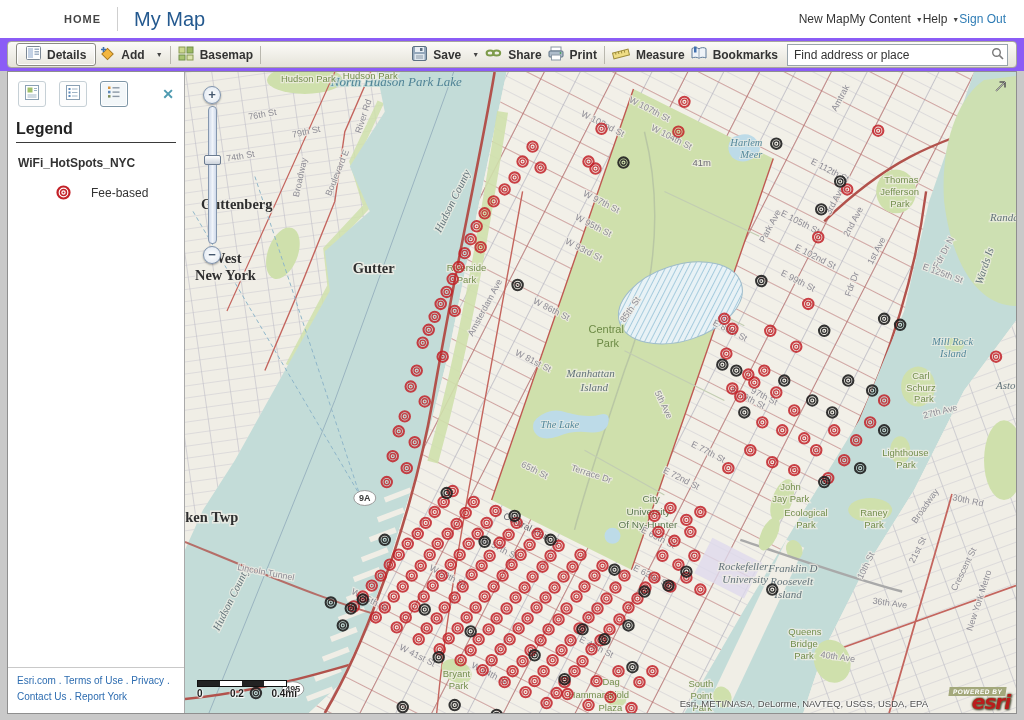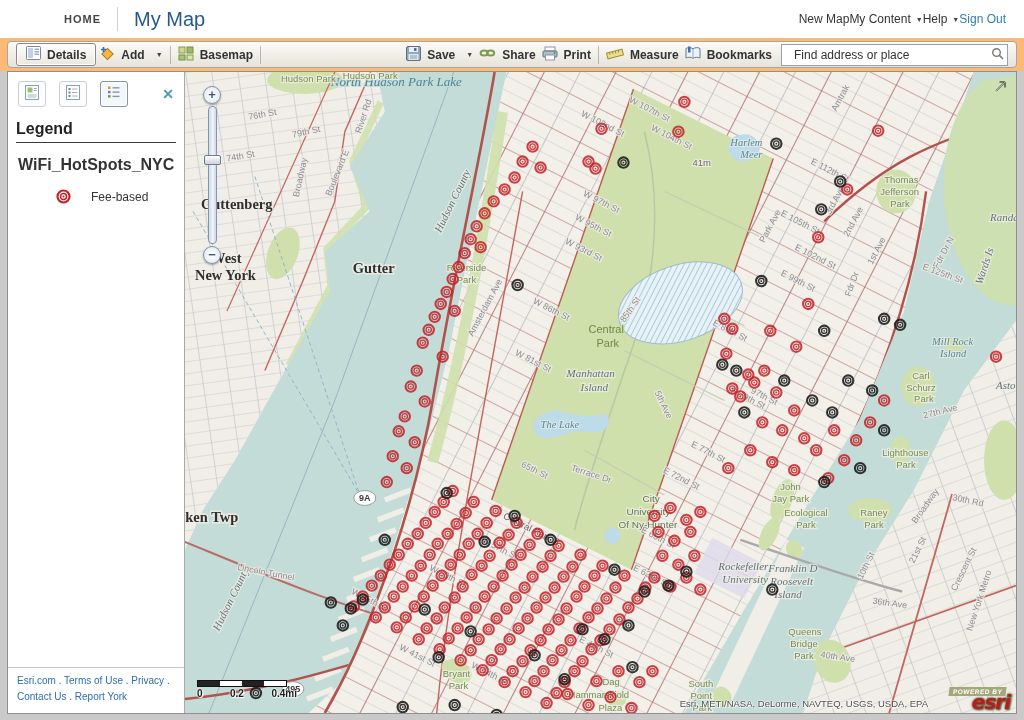--- a/index.html
+++ b/index.html
@@ -8,39 +8,39 @@
   
   .header{height:38px;background:#fff;display:flex;align-items:center;position:relative;z-index:10}
   .home{font-size:11px;font-weight:bold;letter-spacing:1px;color:#454545;margin-left:64px;cursor:pointer}
   .hsep{width:1px;height:24px;background:#cfcfcf;margin:0 16px}
   .title{font-size:20px;color:#24598f}
   .hnav{margin-left:auto;display:flex;align-items:center;margin-right:18px;font-size:12px;color:#333}
   .hnav>span{cursor:pointer;display:flex;align-items:center}
   .caret{font-size:7px;margin-left:5px;color:#444}
   .signout{color:#2e7cb5}
   
-  .toolbar-row{background:#fdba74;padding:3px 7px;position:relative;z-index:9}
+  .toolbar-row{background:#8b5cf6;padding:3px 7px;position:relative;z-index:9}
   .toolbar{height:27px;border:1px solid #a8a69e;border-radius:4px;background:linear-gradient(#fcfbf8,#e5e3d9);
            display:flex;align-items:center;padding:0 8px;font-size:12px;font-weight:bold;color:#333;box-sizing:border-box}
   .tbtn{display:flex;align-items:center;gap:6px;padding:2px 3px;cursor:pointer;white-space:nowrap}
   .details-btn{border:1px solid #8b8b84;border-radius:3px;background:linear-gradient(#ffffff,#e9e7df);padding:2px 9px;box-shadow:0 0 0 1px #fff inset}
   .tsep{width:1px;height:18px;background:#b9b7ae;margin:0 4px}
   .tspacer{flex:1}
-  .search-box{margin-left:6px;width:212px;height:20px;border:1px solid #98a4ab;background:#fff;display:flex;align-items:center;padding:0 3px 0 10px}
+  .search-box{margin-left:6px;width:212px;height:20px;border:1px solid #98a4ab;background:#fff;display:flex;align-items:center;padding:0 3px 0 4px}
   .search-box input{border:none;outline:none;flex:1;font-size:12px;color:#222;font-family:"Liberation Sans",sans-serif;background:transparent}
   .search-box input::placeholder{color:#333;opacity:1}
   
   .content{position:absolute;top:71px;left:7px;right:7px;bottom:6px;border:1px solid #8f8f8f;display:flex;background:#fff}
   .panel{width:176px;border-right:1px solid #a9a9a9;display:flex;flex-direction:column;background:#fff;flex:none}
   .panel-tabs{display:flex;align-items:center;gap:13px;padding:9px 10px 6px}
   .ptab{width:26px;height:24px;border:1px solid #c6d0d6;border-radius:3px;display:flex;align-items:center;justify-content:center;background:#fdfdfd;cursor:pointer}
   .ptab.active{border:1px solid #7e96a6;background:#f3f7f9;box-shadow:0 0 0 1px #fff inset}
   .panel-close{margin-left:auto;color:#4e9ab0;font-weight:bold;font-size:14px;cursor:pointer;line-height:1}
   .legend-head{font-size:16px;font-weight:bold;color:#222;margin:3px 8px 0;padding:4px 0 4px;border-bottom:1px solid #3a3a3a}
-  .layer-name{font-size:16px;font-weight:bold;color:#333;padding:13px 10px 8px}
+  .layer-name{font-size:12px;font-weight:bold;color:#333;padding:13px 10px 8px}
   .legend-item{display:flex;align-items:center;gap:20px;padding:7px 0 7px 48px;font-size:12px;color:#333}
   .legend-item svg{flex:none}
   .panel-footer{margin-top:auto;border-top:1px solid #c9c9c9;padding:5px 9px 9px;font-size:10px;line-height:1.55;color:#2d6cb0}
   .panel-footer a{color:#2d6cb0;text-decoration:none;cursor:pointer}
   
   .map{flex:1;position:relative;overflow:hidden;background:#f0eee6}
   .mapsvg{position:absolute;inset:0;width:100%;height:100%}
   text{user-select:none}
   .ml-wl{font:italic 13px "Liberation Serif",serif;fill:#4f8396;paint-order:stroke;stroke:#c3dcd8;stroke-width:2px}
   .ml-w{font:italic 10.5px "Liberation Serif",serif;fill:#54889b;paint-order:stroke;stroke:rgba(240,238,230,.6);stroke-width:2px}

